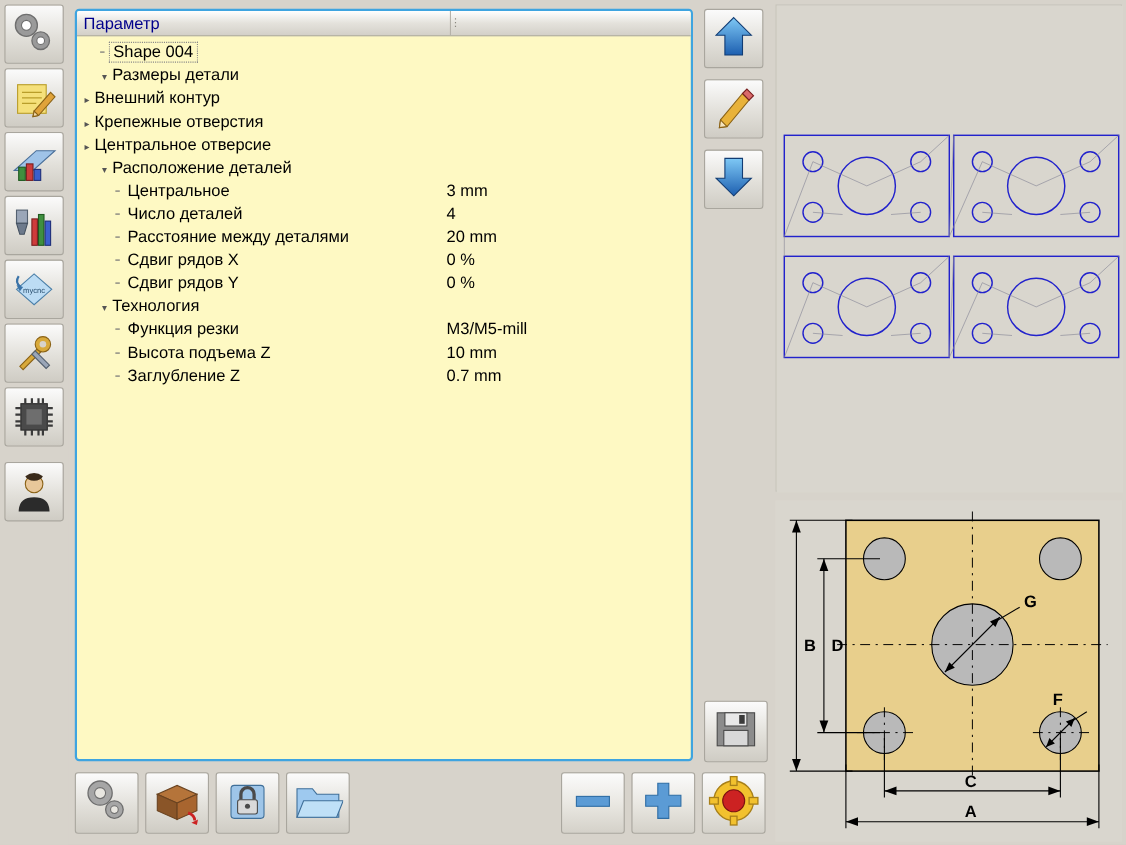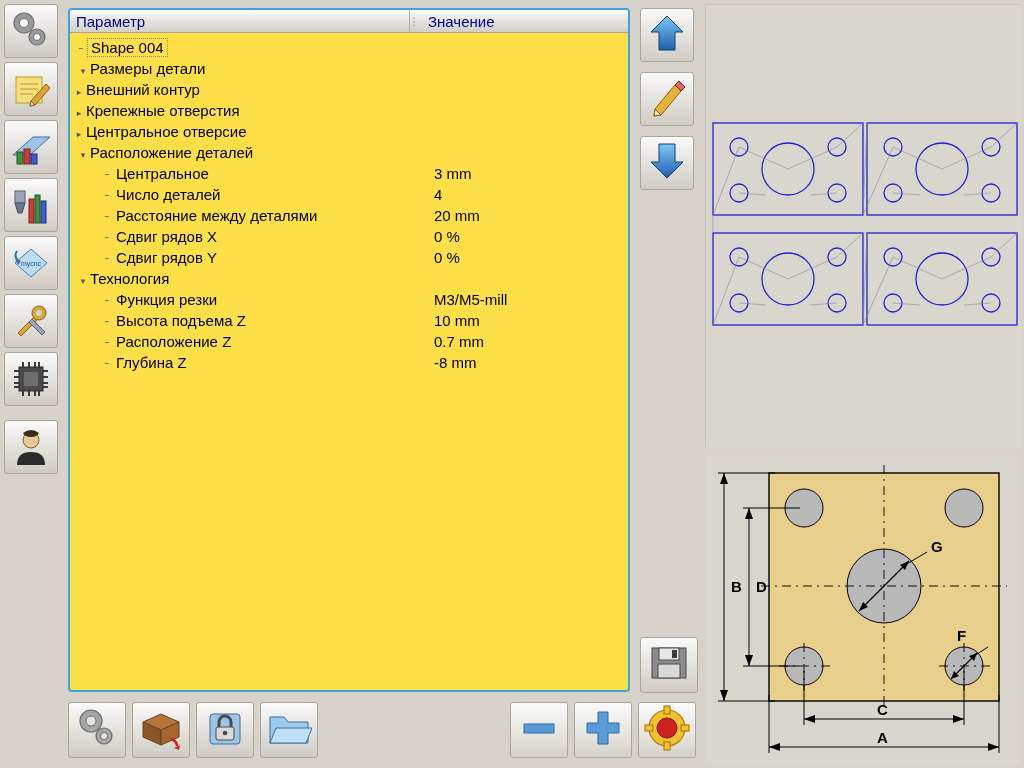--- a/index.html
+++ b/index.html
@@ -40,21 +40,21 @@
     justify-content: center;
   }
   .rail-btn svg { display:block; }
 
   
   #tree-panel {
     position: absolute;
     left: 68px; top: 8px;
     width: 562px;
     height: 684px;
-    background: #fde047;
+    background: #fef9c3;
     border: 2px solid #3ea4e0;
     border-radius: 4px;
     box-sizing: border-box;
     overflow: hidden;
   }
   #tree-header {
     display: flex;
     height: 22px;
     background: linear-gradient(180deg,#ffffff 0%, #e4e2dc 50%, #d3d0c8 100%);
     border-bottom: 1px solid #a9a69e;
@@ -100,39 +100,39 @@
     height: 21px;
     display: flex;
     align-items: center;
   }
   .row .label {
     position: relative;
     white-space: nowrap;
   }
   .row .value {
     position: absolute;
-    left: 364px;
+    left: 336px;
     white-space: nowrap;
   }
   .twisty {
     display: inline-block;
     width: 14px;
     text-align: center;
     font-size: 9px;
     color: #555;
   }
   .dash {
     display: inline-block;
     width: 14px;
     text-align: center;
     color: #777;
     font-size: 13px;
     line-height: 1;
   }
-  .lvl0 { padding-left: 6px; }
+  .lvl0 { padding-left: 18px; }
   .lvl1 { padding-left: 2px; }
   .lvl2 { padding-left: 32px; }
   .row.selected .label-text {
     border: 1px dotted #888;
     padding: 0 3px;
     margin-left: -3px;
   }
 
   
   .nav-btn {
@@ -326,21 +326,20 @@
           <path d="M14 8 q8 -6 16 0 q-2 4 -8 4 q-6 0 -8 -4" fill="#3a2a1a"></path>
         </svg>
       </span>
     </div>
   </div>
 
   <div id="tree-panel">
     <div id="tree-header">
       <div class="col1">Параметр</div>
       <div class="gripdots">⋮</div>
-      <div class="col2">Значение</div>
     </div>
     <div id="tree-body">
 
       <div class="row selected lvl0">
         <span class="label"><span class="dash">╴</span><span class="label-text">Shape 004</span></span>
         <span class="value"></span>
       </div>
 
       <div class="row lvl0">
         <span class="label"><span class="twisty">▾</span><span>Размеры детали</span></span>
@@ -403,28 +402,24 @@
         <span class="label"><span class="dash">╴</span><span>Функция резки</span></span>
         <span class="value">M3/M5-mill</span>
       </div>
 
       <div class="row lvl2">
         <span class="label"><span class="dash">╴</span><span>Высота подъема Z</span></span>
         <span class="value">10 mm</span>
       </div>
 
       <div class="row lvl2">
-        <span class="label"><span class="dash">╴</span><span>Расположение Z</span></span>
+        <span class="label"><span class="dash">╴</span><span>Заглубление Z</span></span>
         <span class="value">0.7 mm</span>
       </div>
 
-      <div class="row lvl2">
-        <span class="label"><span class="dash">╴</span><span>Глубина Z</span></span>
-        <span class="value">-8 mm</span>
-      </div>
 
     </div>
   </div>
 
   <div class="nav-btn" style="top:8px;">
     <span>
       <svg width="44" height="44" viewBox="0 0 44 44">
         <defs>
             <linearGradient id="bg1" x1="0" y1="0" x2="0" y2="1">
           <stop offset="0" stop-color="#7ec8f5"></stop>

